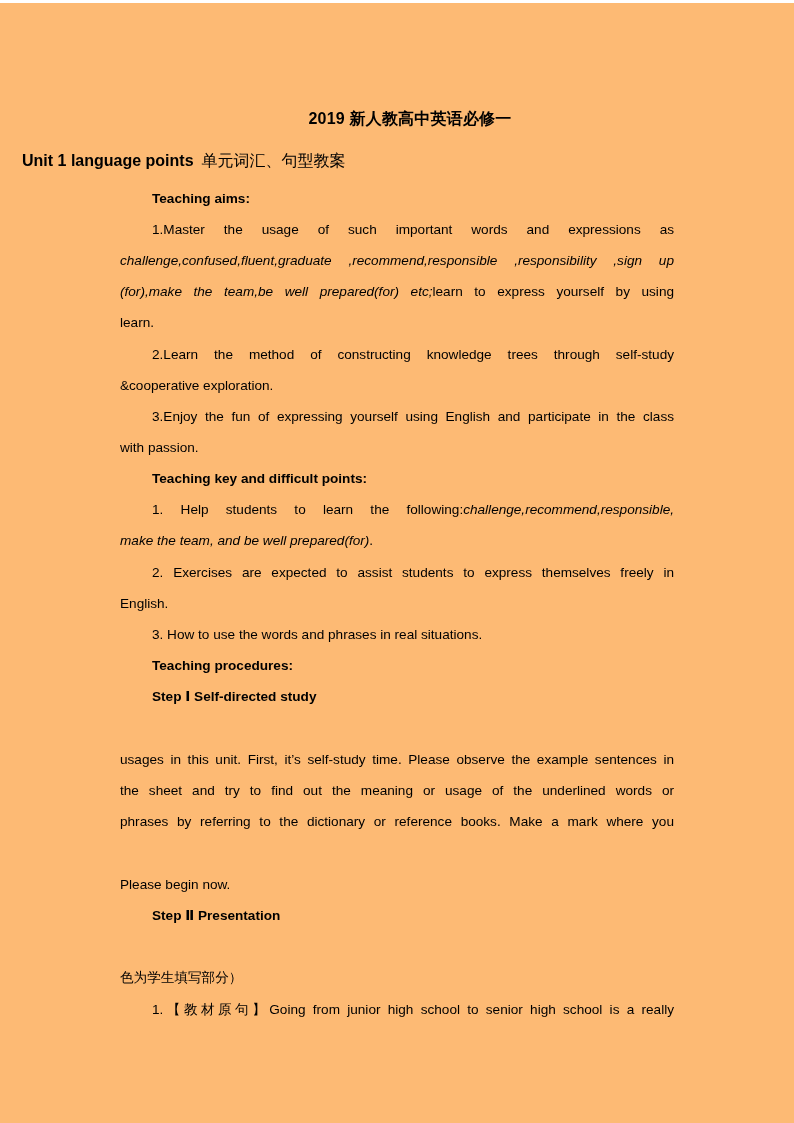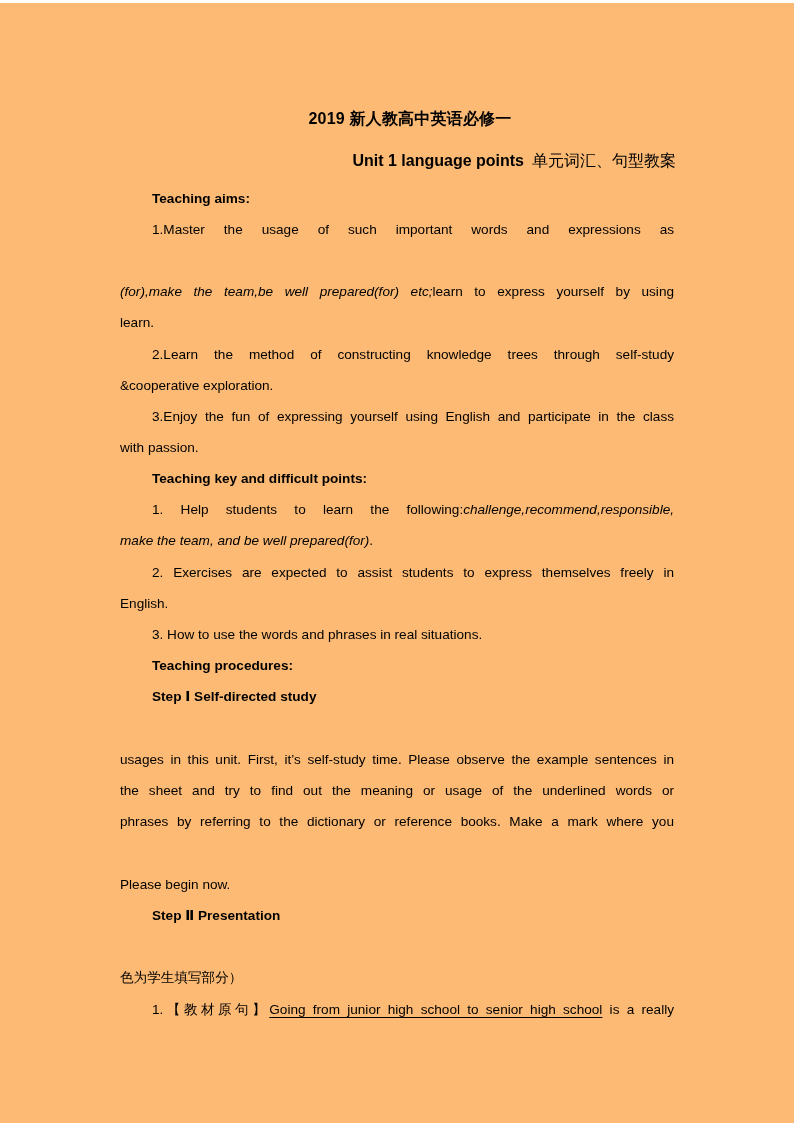--- a/index.html
+++ b/index.html
@@ -1,42 +1,43 @@
 <!DOCTYPE html>
 <html><head>
   <meta charset="utf-8">
   <style>
     html, body { margin: 0; padding: 0; background: #ffffff; }
     body { width: 794px; height: 1123px; position: relative; overflow: hidden;
            font-family: "Liberation Sans", "DejaVu Sans", sans-serif; color: #000; }
     .page { position: absolute; left: 0; top: 3px; width: 794px; height: 1123px; background: #fdba74; }
     .title1 { position: absolute; top: 106px; left: 0; width: 794px; text-align: center;
               font-size: 16px; font-weight: bold; letter-spacing: 0.2px; padding-left: 26px; box-sizing: border-box; }
-    .title2 { position: absolute; top: 148px; left: 0; width: 676px; text-align: right;
+    .title2 { position: absolute; top: 148px; left: 0; width: 676px; text-align: left;
               font-size: 16px; font-weight: bold; padding-left: 22px; box-sizing: border-box; }
     .title2 .cn { font-weight: normal; margin-left: 8px; }
     .line { position: absolute; left: 120px; width: 554px; font-size: 13.6px; line-height: 18px; white-space: nowrap; }
     .ind { left: 152px; width: 522px; }
     .just { text-align: justify; text-align-last: justify; }
     .b { font-weight: bold; }
     .i { font-style: italic; text-align: right; }
-    .u { text-decoration: underline; text-underline-offset: 3px; }
+    .u { text-underline-offset: 3px; }
   </style>
 </head>
 <body>
 
 <div class="page">
 
   <div class="title1">2019 新人教高中英语必修一</div>
   <div class="title2">
     <span>Unit 1 language points</span><span class="cn">单元词汇、句型教案</span>
   </div>
 
   <div class="line ind b" style="top:187px">Teaching aims:</div>
   <div class="line ind just" style="top:218px">1.Master the usage of such important words and expressions as</div>
+  <div class="line just i" style="top:249px">challenge,confused,fluent,graduate ,recommend,responsible ,responsibility ,sign up</div>
   <div class="line just" style="top:280px"><span class="i">(for),make the team,be well prepared(for) etc;</span><span>learn to express yourself by using</span></div>
   <div class="line" style="top:311px">learn.</div>
 
   <div class="line ind just" style="top:343px">2.Learn the method of constructing knowledge trees through self-study</div>
   <div class="line" style="top:374px">&amp;cooperative exploration.</div>
 
   <div class="line ind just" style="top:405px">3.Enjoy the fun of expressing yourself using English and participate in the class</div>
   <div class="line" style="top:436px">with passion.</div>
 
   <div class="line ind b" style="top:467px">Teaching key and difficult points:</div>

